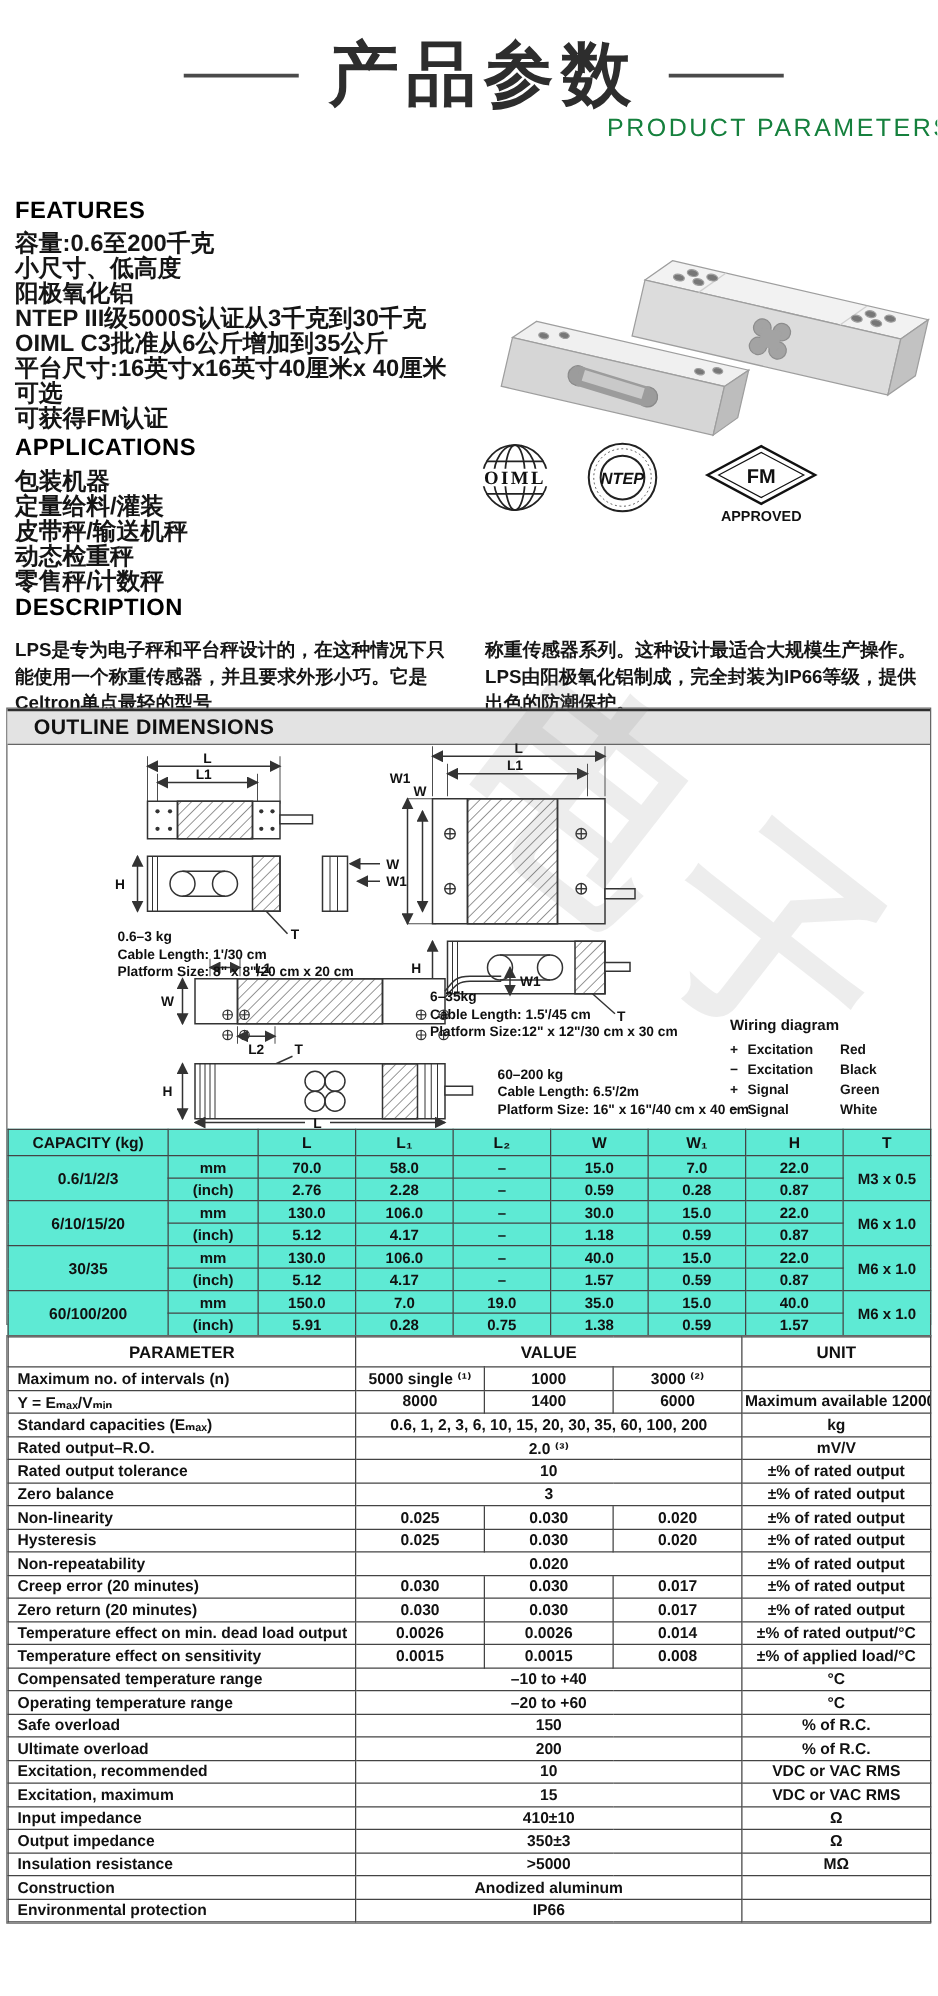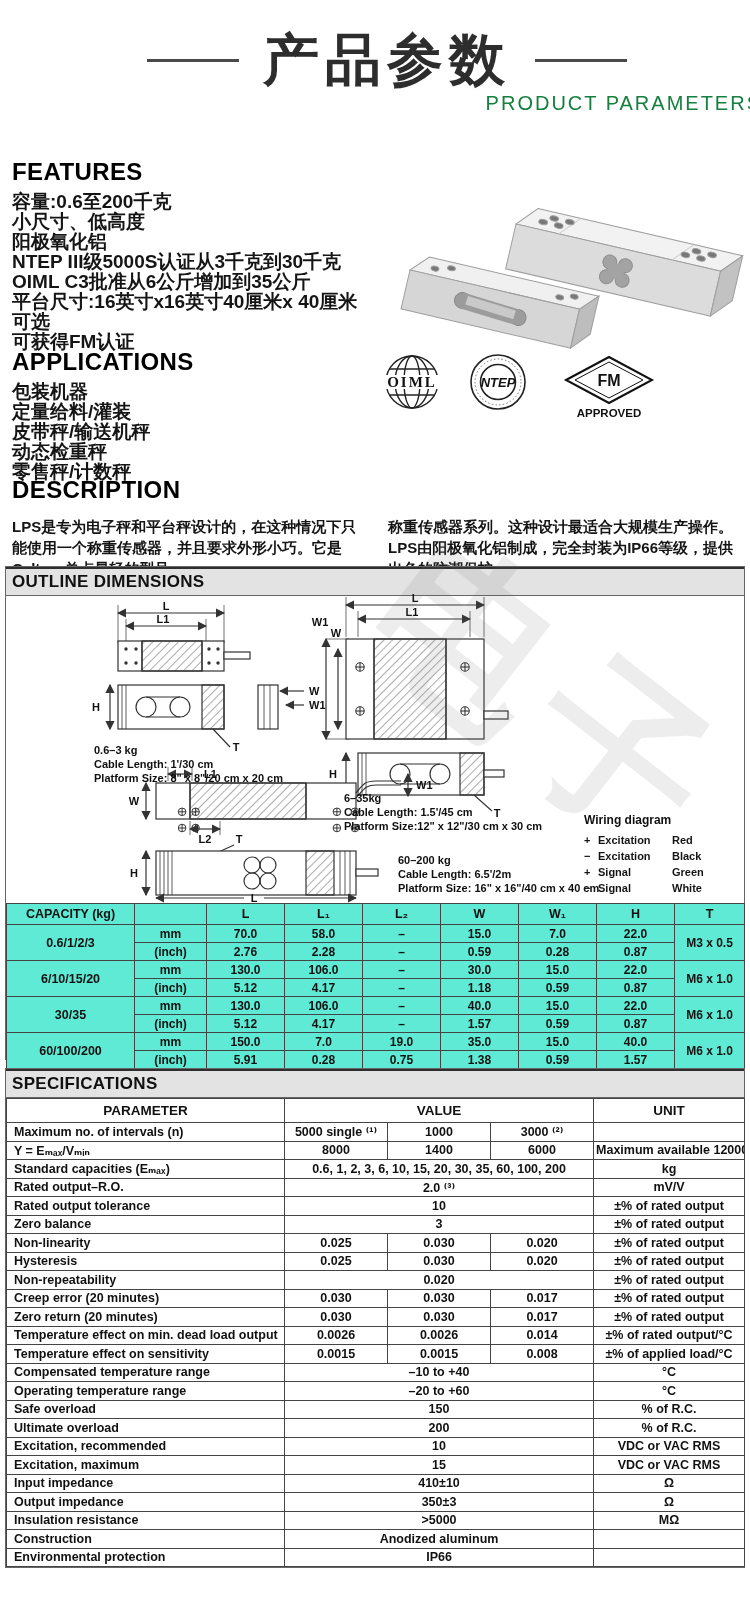--- a/index.html
+++ b/index.html
@@ -12,39 +12,39 @@
              letter-spacing:18px;white-space:nowrap;pointer-events:none;z-index:5}
 
   
   .header{position:absolute;top:30px;left:12px;width:100%;text-align:right}
   .title-row{display:flex;align-items:center;justify-content:center;gap:24px}
   .hline{width:92px;height:3px;background:#4a4a4a}
   .title-cn{font-size:56px;font-weight:900;color:#2d2d2d;letter-spacing:6px;line-height:60px;
             font-family:"DejaVu Sans","Liberation Sans",sans-serif}
   .title-en{margin-top:2px;font-size:20px;font-weight:400;color:#15803d;letter-spacing:2px}
 
-  .sec-heading{font-size:24px;font-weight:800;color:#000;letter-spacing:.4px}
+  .sec-heading{font-size:19px;font-weight:800;color:#000;letter-spacing:.4px}
   .txt-list{margin-top:6px}
   .txt-list div{font-size:19px;font-weight:600;line-height:20px;color:#151515}
 
   .features{position:absolute;left:12px;top:158px;width:392px}
   .applications{position:absolute;left:12px;top:348px;width:360px}
 
   .photo{position:absolute;left:398px;top:158px;width:348px;height:192px}
   .logos{position:absolute;left:376px;top:348px;width:280px;height:76px}
 
   .description{position:absolute;left:12px;top:476px;width:726px}
   .desc-cols{display:flex;gap:26px;margin-top:12px}
   .desc-col{width:350px;font-size:15px;font-weight:600;line-height:21px;color:#151515}
 
   
   .outline-box{position:absolute;left:5px;top:566px;width:738px;height:492px;border:1px solid #666;z-index:2}
   .spec-box{position:absolute;left:5px;top:1068px;width:738px;border:1px solid #666;z-index:2;background:transparent}
   .box-banner{background:#e3e3e3;border-top:2px solid #2e2e2e;border-bottom:1px solid #666;
-              font-size:17px;font-weight:800;padding:3px 6px;letter-spacing:.3px}
+              font-size:17px;font-weight:800;padding:3px 21px;letter-spacing:.3px}
 
   #drawings{position:absolute;left:0;top:26px}
   #drawings text{font:bold 11px "Liberation Sans","DejaVu Sans",sans-serif;fill:#111;stroke:none}
 
   .drawcap{position:absolute;font-size:11px;font-weight:700;line-height:14px;color:#101010;z-index:3}
   .cap-a{left:88px;top:176px}
   .cap-b{left:338px;top:224px}
   .cap-c{left:392px;top:286px}
 
   .wiring{position:absolute;left:578px;top:246px;z-index:3}
@@ -483,21 +483,20 @@
             <td>0.75</td>
             <td>1.38</td>
             <td>0.59</td>
             <td>1.57</td>
           </tr>
         </tbody>
     </table>
   </div>
 
   <div class="spec-box">
-    <div class="box-banner">SPECIFICATIONS</div>
     <table class="spec-table">
       <colgroup>
         <col style="width:278px">
           <col style="width:103px">
           <col style="width:103px">
           <col style="width:103px">
         <col style="width:151px">
       </colgroup>
       <tbody>
         <tr>

